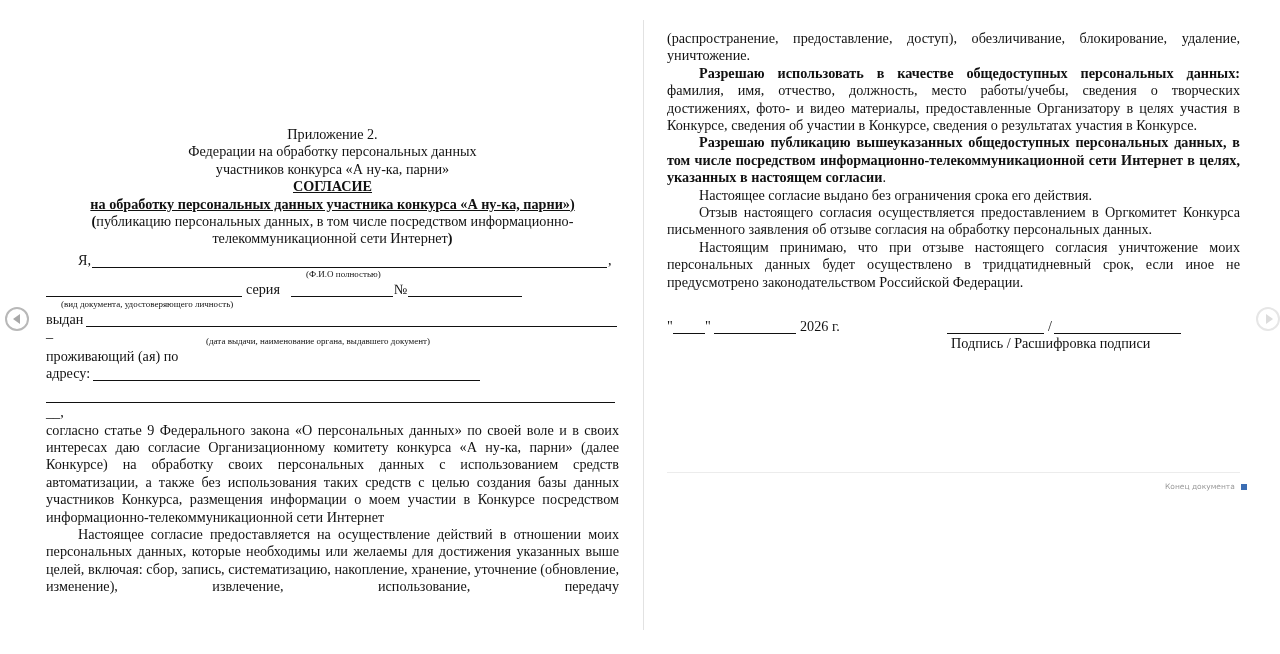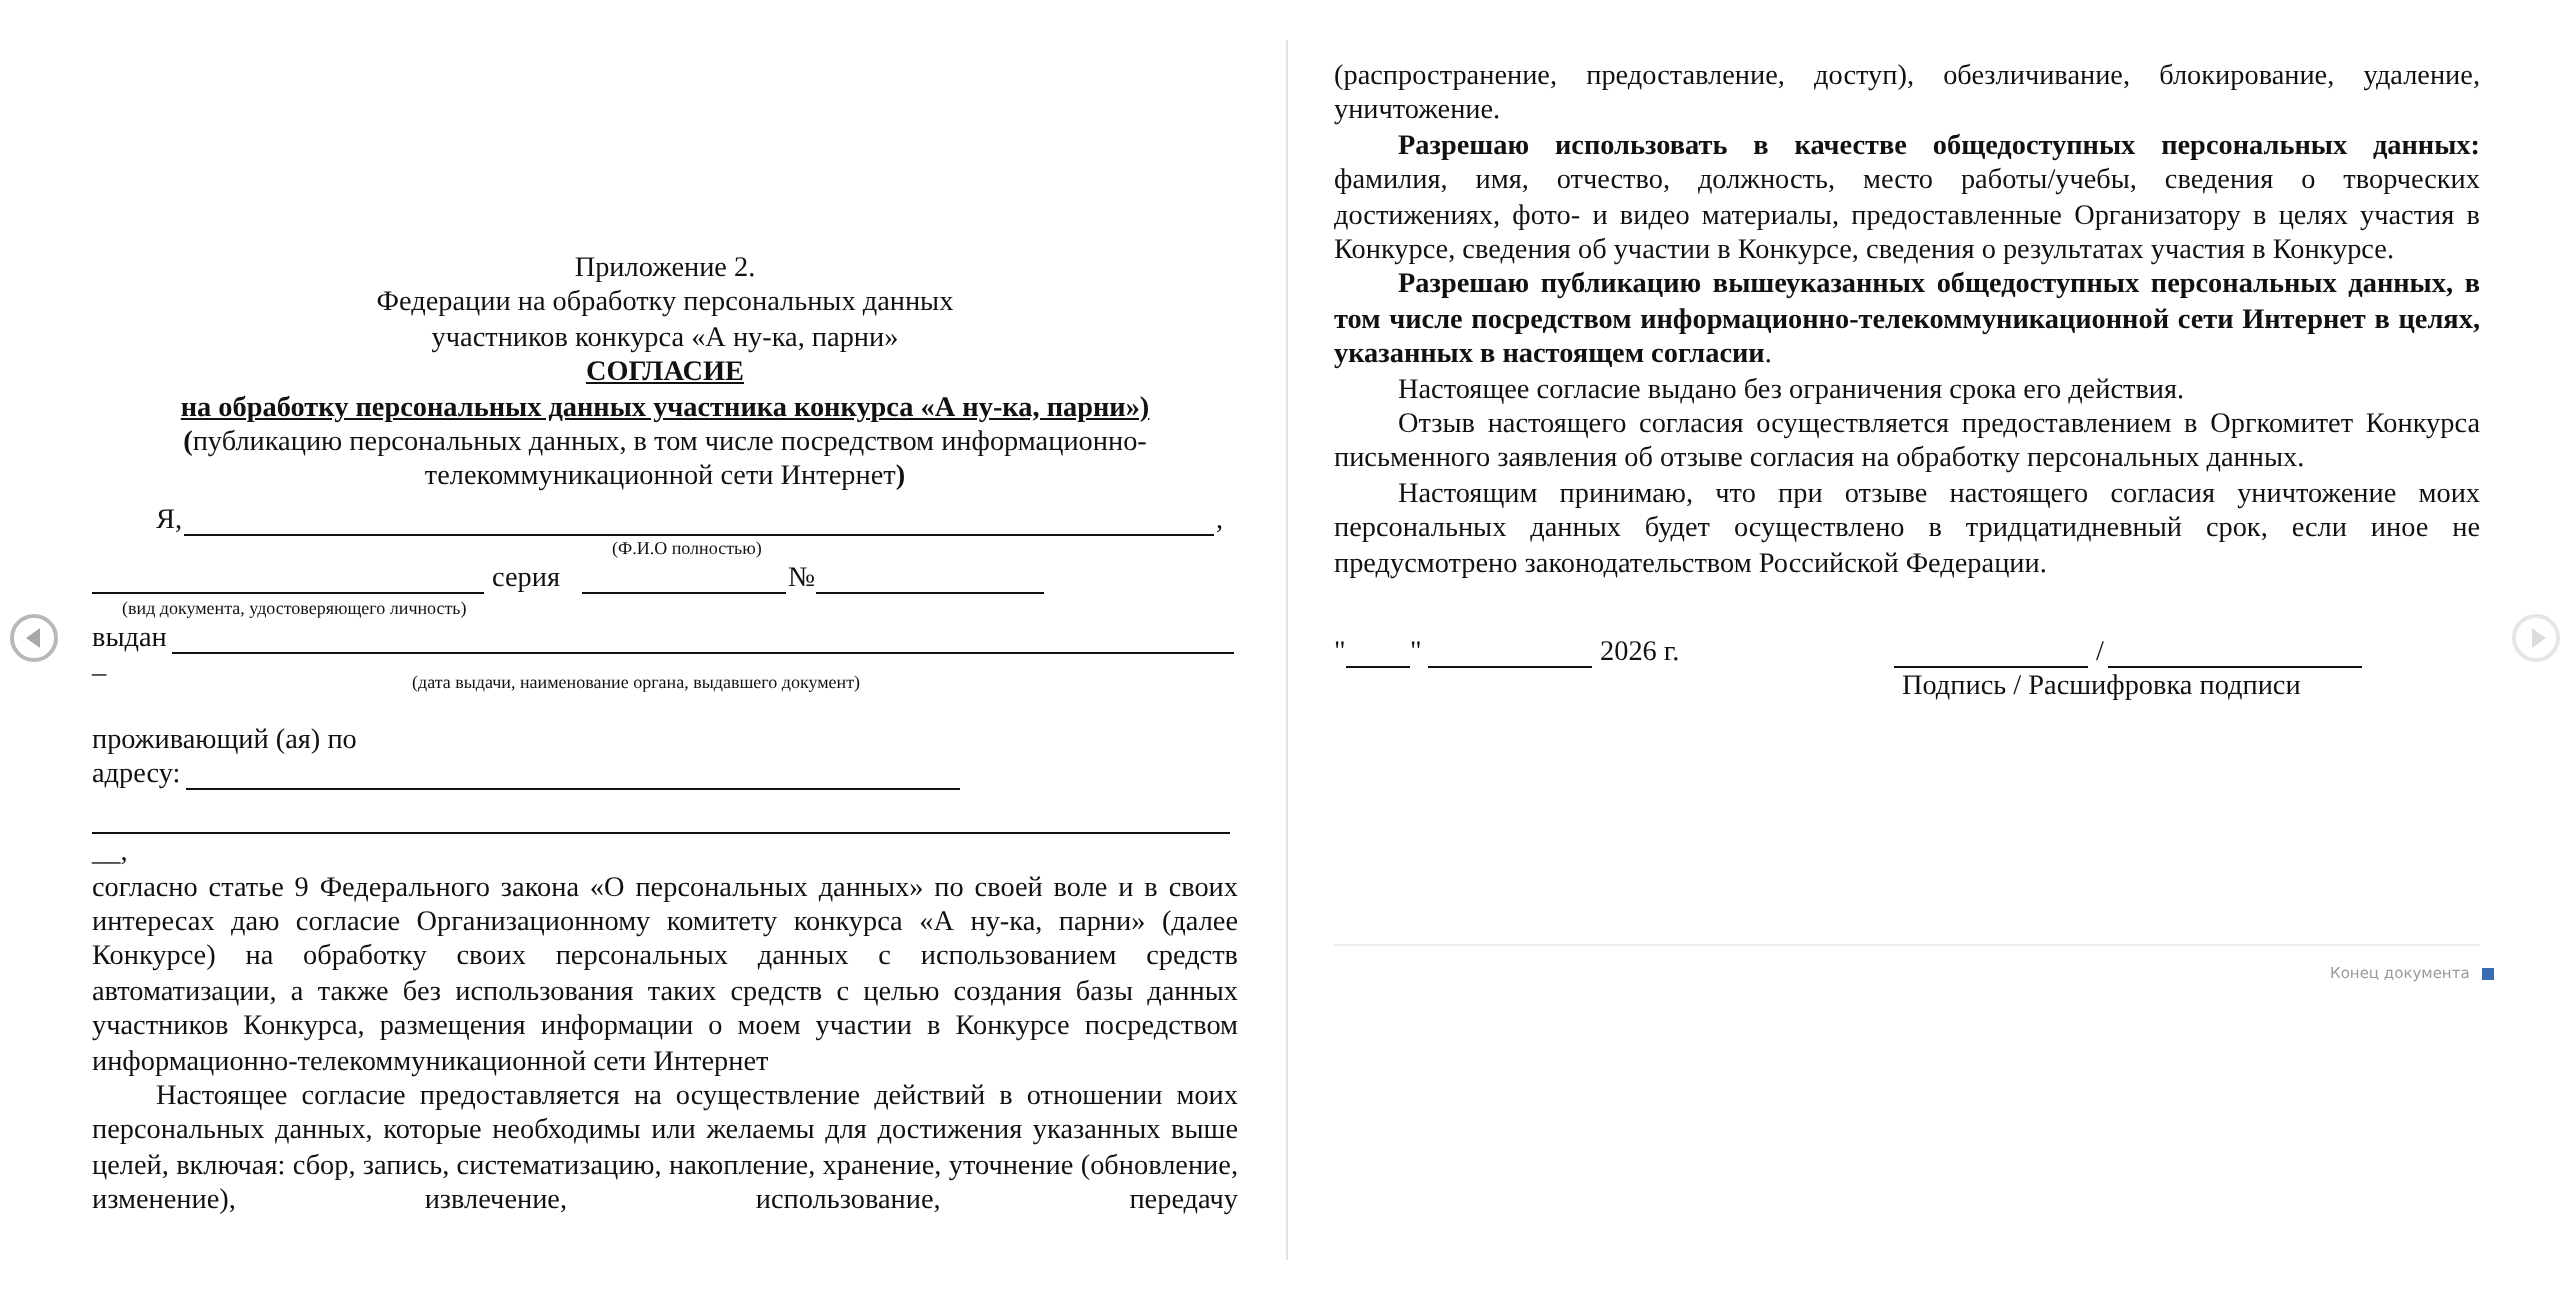--- a/index.html
+++ b/index.html
@@ -83,21 +83,21 @@
     <span class="abs" style="left:0;">(вид документа, удостоверяющего личность)</span>
   </div>
   <div class="row" style="">
     <span class="abs" style="left:0;">выдан</span>
     <span class="abs line" style="left:40px; width:531px; top:2px;"></span>
   </div>
   <div class="row" style="height:14px;">
     <span class="abs" style="left:0; top:-4px;">_</span>
     <span class="abs tiny" style="left:160px; top:8px;">(дата выдачи, наименование органа, выдавшего документ)</span>
   </div>
-  <div class="row" style="margin-top:20px;">
+  <div class="row" style="margin-top:6px;">
     <span class="abs" style="left:0;">проживающий (ая) по</span>
   </div>
   <div class="row">
     <span class="abs" style="left:0;">адресу:</span>
     <span class="abs line" style="left:47px; width:387px; top:2px;"></span>
   </div>
   <div class="row" style="margin-top:4px;">
     <span class="abs line" style="left:0; width:569px; top:2px;"></span>
   </div>
   <div class="row">

